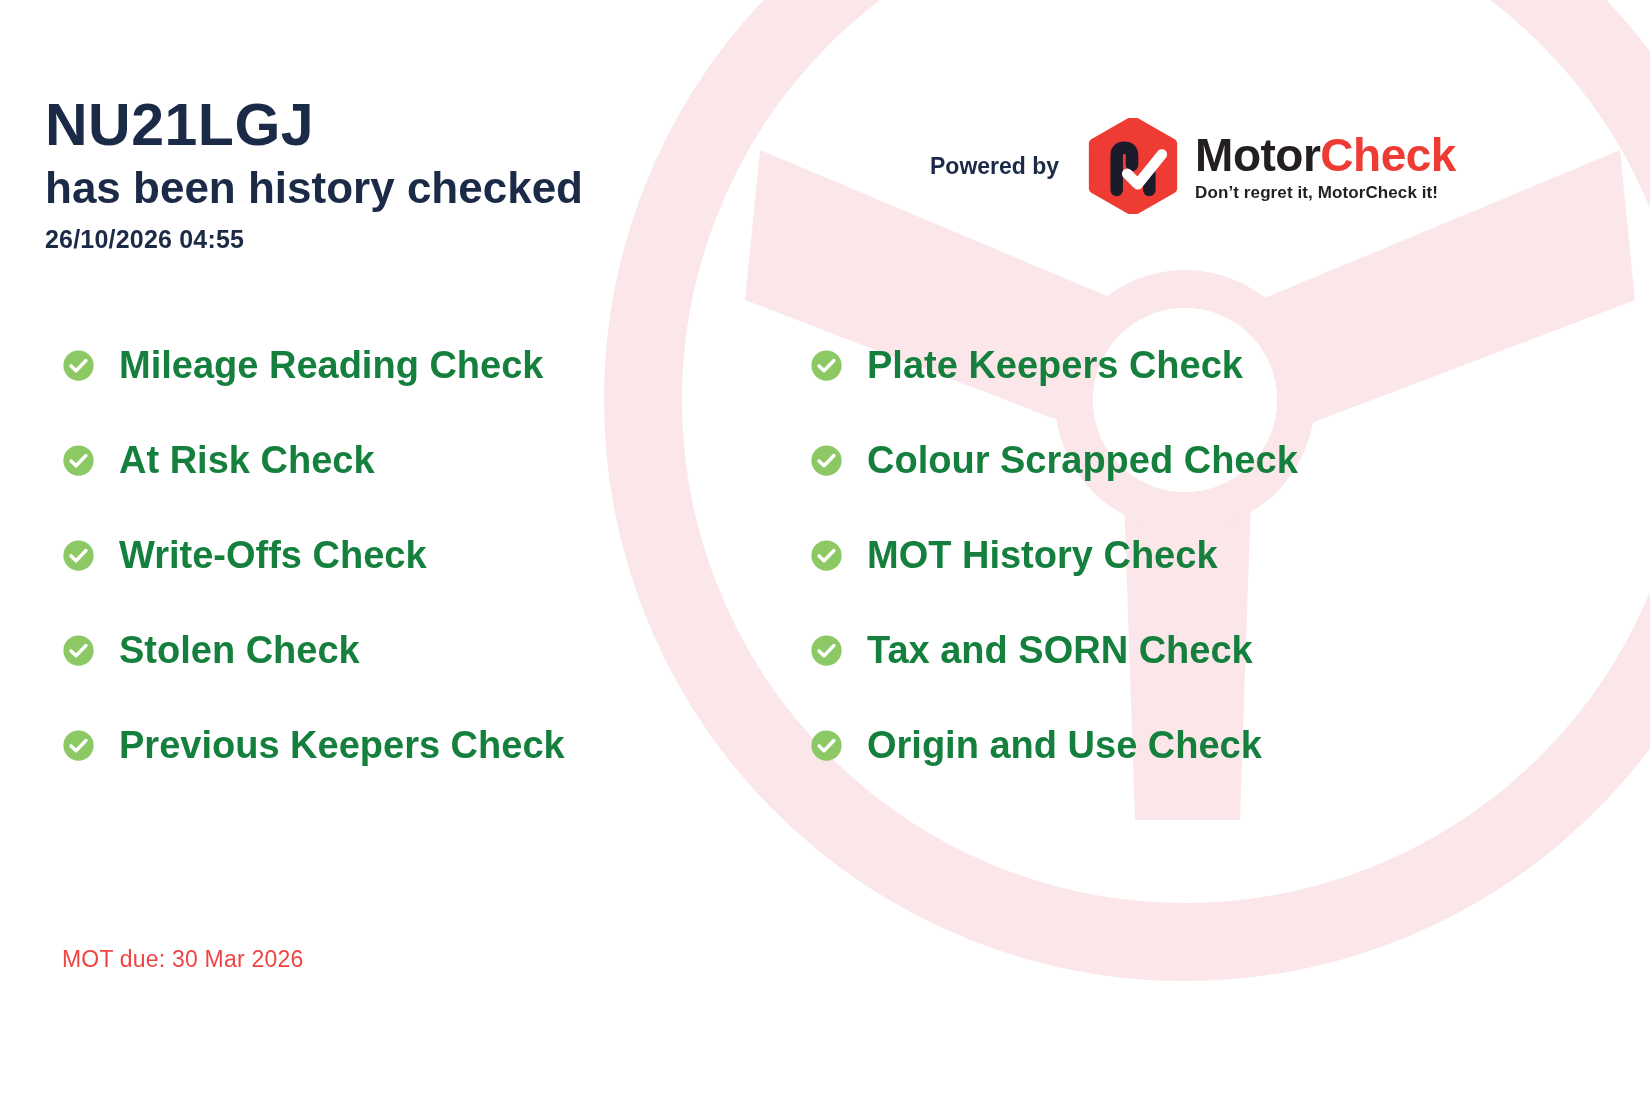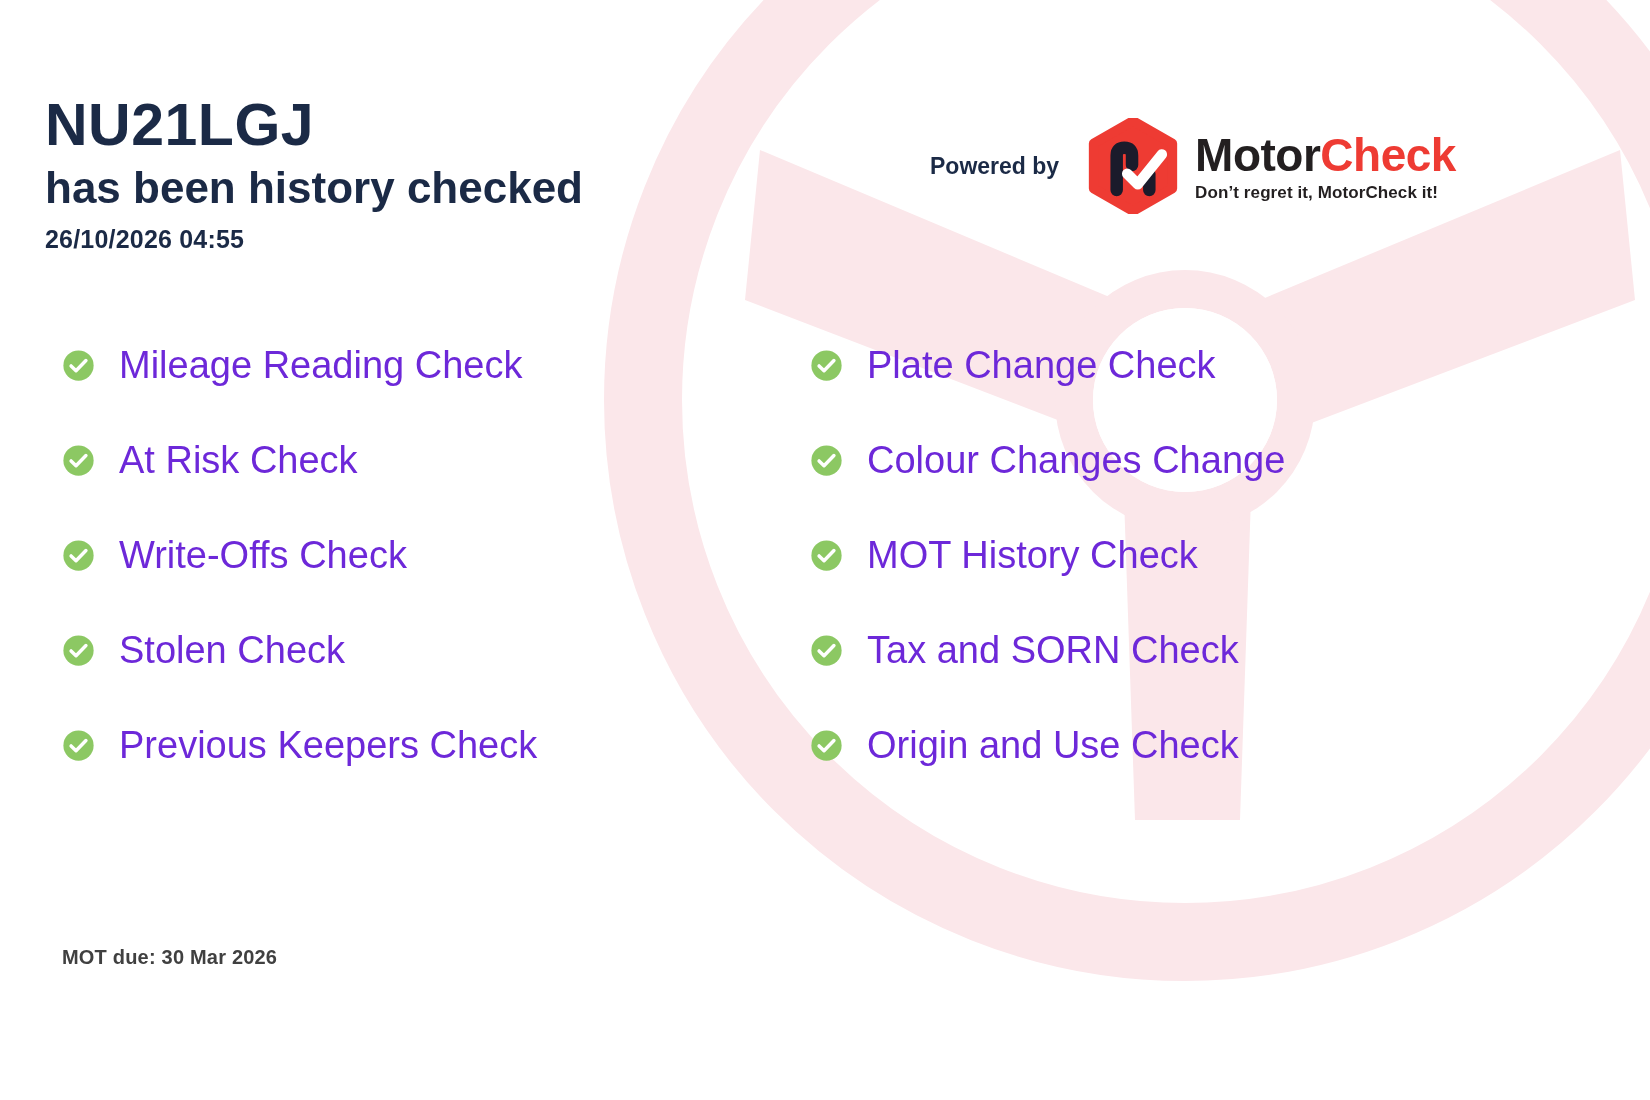--- a/index.html
+++ b/index.html
@@ -127,35 +127,35 @@
     height: 95px;
   }
   .check-icon {
     width: 33px;
     height: 33px;
     flex: 0 0 auto;
     display: block;
   }
   .check-label {
     font-size: 38px;
-    font-weight: 400;
-    color: #6d28d9;
+    font-weight: 700;
+    color: #15803d;
     line-height: 1.1;
     white-space: nowrap;
   }
 
   
   .mot-due {
     position: absolute;
     z-index: 2;
     left: 62px;
     top: 946px;
-    font-size: 20px;
-    font-weight: 700;
-    color: #404040;
+    font-size: 23px;
+    font-weight: 400;
+    color: #ef4444;
     letter-spacing: 0.2px;
   }
 </style>
 </head>
 <body>
 
 <div id="page">
 
   <svg class="wheel-layer" viewBox="0 0 1650 1100" preserveAspectRatio="none" aria-hidden="true">
     <defs>
@@ -243,28 +243,28 @@
         <div class="check-label">Previous Keepers Check</div>
       </div>
     </div>
 
     <div class="col right">
       <div class="check-item">
         <svg class="check-icon" viewBox="0 0 24 24" aria-hidden="true">
           <circle cx="12" cy="12" r="11" fill="#8cc863"></circle>
           <path d="M6.6 12.3 L10.2 15.8 L17.4 8.4" fill="none" stroke="#ffffff" stroke-width="2.5" stroke-linecap="round" stroke-linejoin="round"></path>
         </svg>
-        <div class="check-label">Plate Change Check</div>
-      </div>
-      <div class="check-item">
-        <svg class="check-icon" viewBox="0 0 24 24" aria-hidden="true">
-          <circle cx="12" cy="12" r="11" fill="#8cc863"></circle>
-          <path d="M6.6 12.3 L10.2 15.8 L17.4 8.4" fill="none" stroke="#ffffff" stroke-width="2.5" stroke-linecap="round" stroke-linejoin="round"></path>
-        </svg>
-        <div class="check-label">Colour Changes Change</div>
+        <div class="check-label">Plate Keepers Check</div>
+      </div>
+      <div class="check-item">
+        <svg class="check-icon" viewBox="0 0 24 24" aria-hidden="true">
+          <circle cx="12" cy="12" r="11" fill="#8cc863"></circle>
+          <path d="M6.6 12.3 L10.2 15.8 L17.4 8.4" fill="none" stroke="#ffffff" stroke-width="2.5" stroke-linecap="round" stroke-linejoin="round"></path>
+        </svg>
+        <div class="check-label">Colour Scrapped Check</div>
       </div>
       <div class="check-item">
         <svg class="check-icon" viewBox="0 0 24 24" aria-hidden="true">
           <circle cx="12" cy="12" r="11" fill="#8cc863"></circle>
           <path d="M6.6 12.3 L10.2 15.8 L17.4 8.4" fill="none" stroke="#ffffff" stroke-width="2.5" stroke-linecap="round" stroke-linejoin="round"></path>
         </svg>
         <div class="check-label">MOT History Check</div>
       </div>
       <div class="check-item">
         <svg class="check-icon" viewBox="0 0 24 24" aria-hidden="true">

